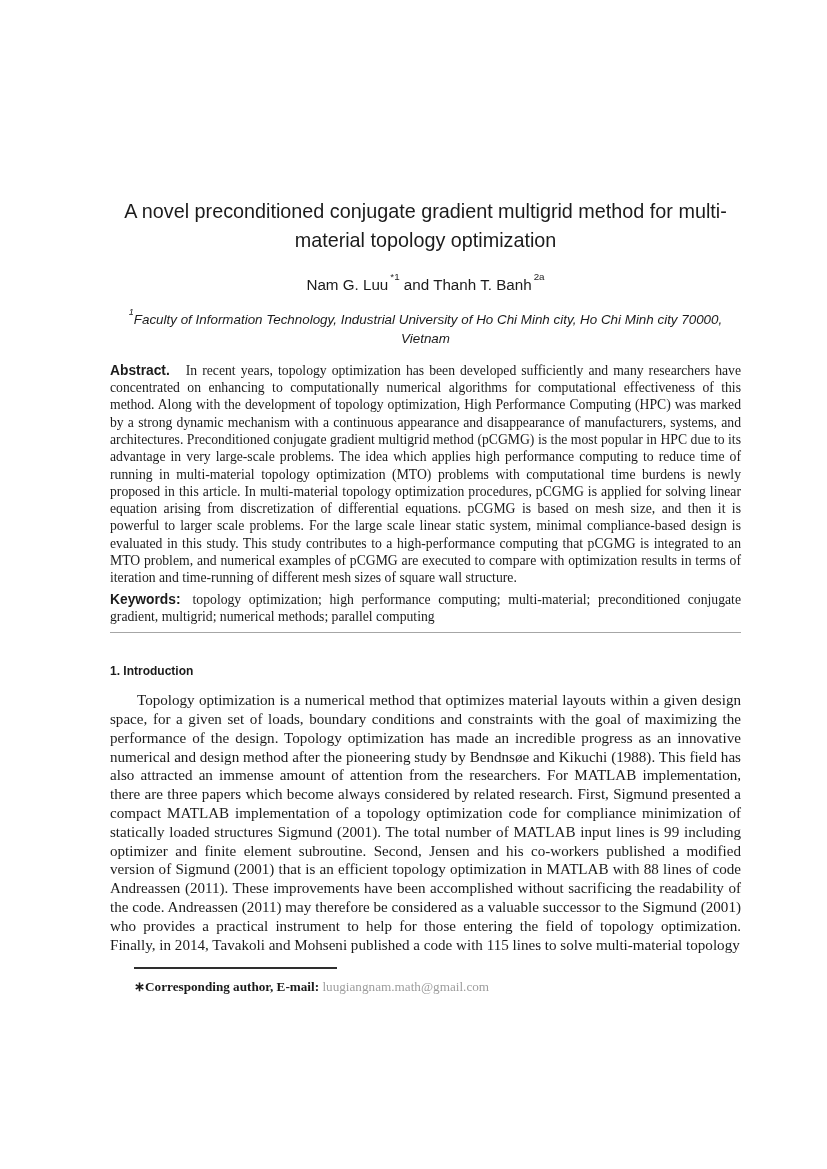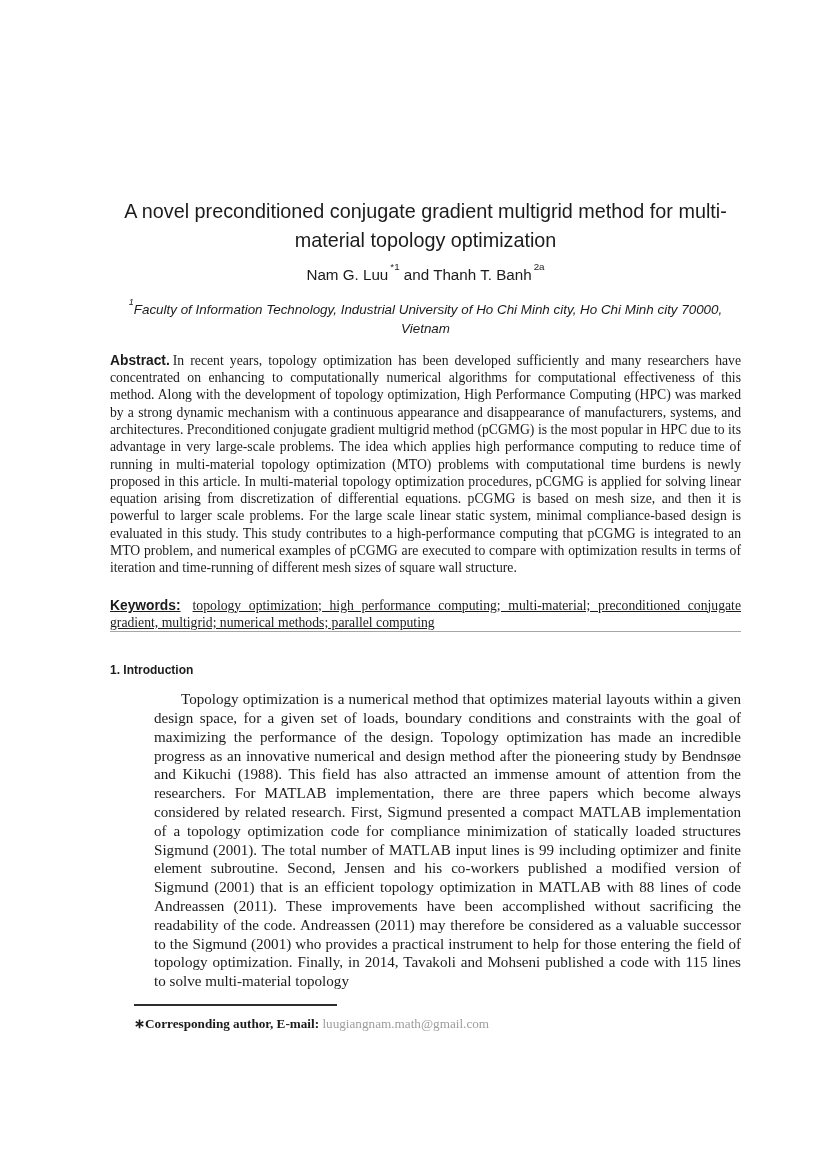--- a/index.html
+++ b/index.html
@@ -26,21 +26,21 @@
   }
   .title {
     font-family: "Liberation Sans", sans-serif;
     font-weight: 400;
     font-size: 19.8px;
     line-height: 29px;
     text-align: center;
     color: var(--text);
   }
   .authors {
-    margin-top: 10px;
+    margin-top: 20px;
     font-family: "Liberation Sans", sans-serif;
     font-size: 15.2px;
     text-align: center;
   }
   .authors sup {
     font-size: 9.8px;
     position: relative;
     top: -0.45em;
     padding-left: 2px;
   }
@@ -61,51 +61,50 @@
     margin-top: 13px;
     font-family: "Liberation Serif", serif;
     font-size: 13.7px;
     line-height: 17.3px;
     text-align: justify;
   }
   .ab-label {
     font-family: "Liberation Sans", sans-serif;
     font-weight: 700;
     font-size: 13.8px;
-    margin-right: 3px;
+    margin-right: 16px;
   }
   .keywords {
-    margin-top: 20px;
+    margin-top: 4px;
     font-family: "Liberation Serif", serif;
     font-size: 13.7px;
     line-height: 17.3px;
     text-align: justify;
     border-bottom: 1px solid var(--divider-gray);
-    text-decoration: underline;
+    padding-bottom: 7px;
   }
   .kw-label {
     font-family: "Liberation Sans", sans-serif;
     font-weight: 700;
     font-size: 13.8px;
     margin-right: 12px;
   }
   .section-heading {
     margin-top: 31px;
     font-family: "Liberation Sans", sans-serif;
     font-weight: 700;
     font-size: 12px;
   }
   .body-text {
     margin-top: 13px;
     font-family: "Liberation Serif", serif;
     font-size: 15.1px;
     line-height: 18.8px;
     text-align: justify;
     text-indent: 27px;
-    margin-left: 44px;
   }
   .footnotes {
     margin-top: 13px;
     font-family: "Liberation Serif", serif;
     font-size: 13.2px;
     line-height: 19px;
     margin-left: 24px;
   }
   .fn-rule {
     width: 203px;

